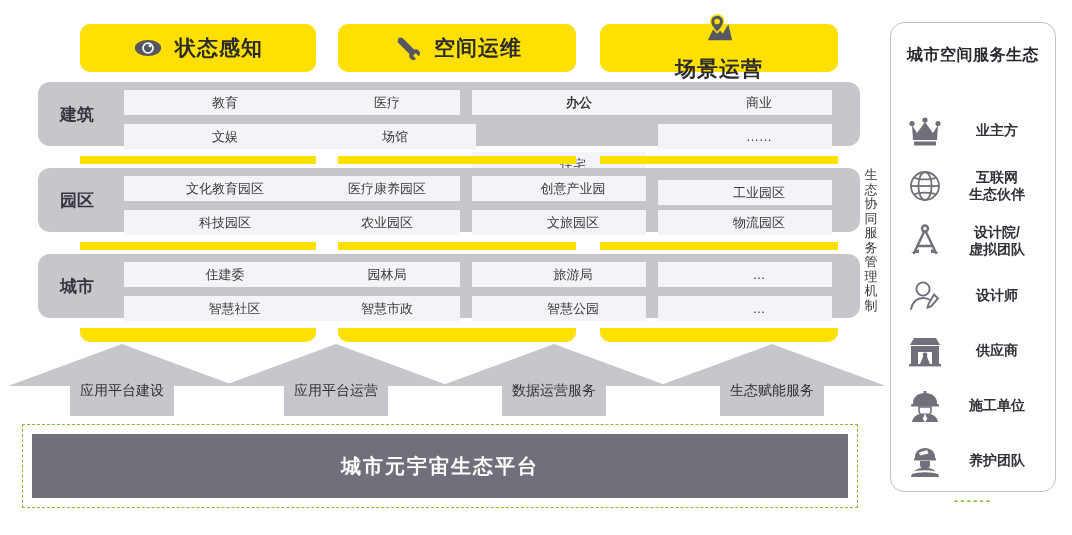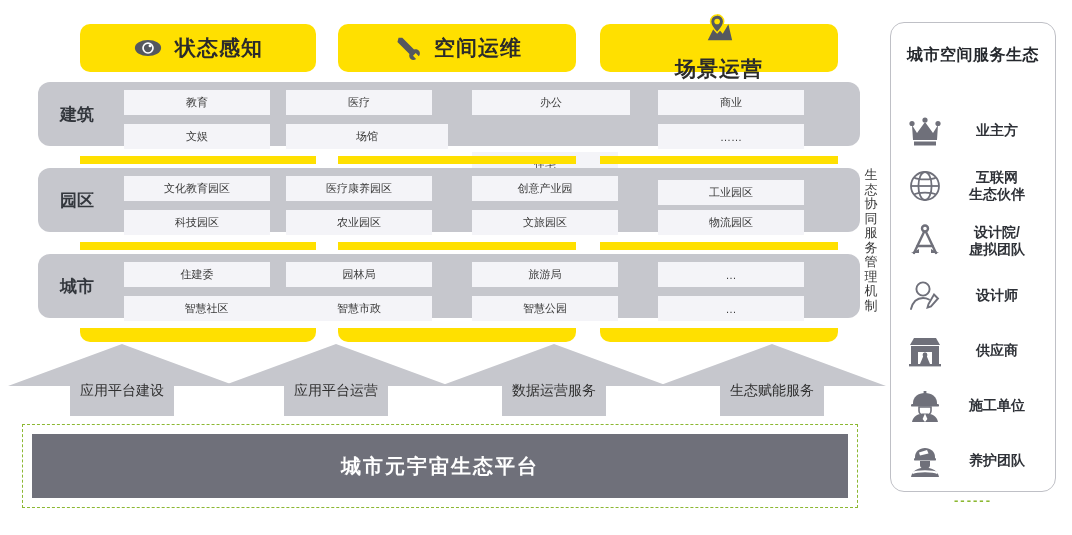--- a/index.html
+++ b/index.html
@@ -31,21 +31,21 @@
     background:#C6C7CD;border-radius:12px;
   }
   .band-label{
     position:absolute;left:0;top:0;width:78px;height:64px;
     display:flex;align-items:center;justify-content:center;
     font-size:17px;font-weight:bold;color:#33373d;
   }
   .cell{
     position:absolute;height:25px;background:#F4F4F8;
     display:flex;align-items:center;justify-content:center;
-    font-size:11px;color:#3a3a3a;
+    font-size:13px;color:#3a3a3a;padding-left:28px;
   }
 
   
   .ybar{position:absolute;height:8px;background:#FFE000;}
 
   
   .uparrow{position:absolute;}
   .uparrow .arrow-label{
     position:absolute;width:100%;text-align:center;
     font-size:14px;color:#303030;
@@ -137,21 +137,21 @@
         <circle cx="14" cy="9" r="3" fill="#FFE000"></circle>
       </svg>
     </span>
     <span class="tab-label">场景运营</span>
   </div>
 
   <div class="band" style="top:82px;">
     <div class="band-label">建筑</div>
     <div class="cell" style="left:86px;top:8px;width:146px;">教育</div>
     <div class="cell" style="left:248px;top:8px;width:146px;">医疗</div>
-    <div class="cell" style="left:434px;top:8px;width:158px;">办公</div>
+    <div class="cell" style="left:434px;top:8px;width:158px;font-weight:bold;">办公</div>
     <div class="cell" style="left:620px;top:8px;width:146px;">商业</div>
     <div class="cell" style="left:86px;top:42px;width:146px;">文娱</div>
     <div class="cell" style="left:248px;top:42px;width:162px;">场馆</div>
     <div class="cell" style="left:434px;top:42px;width:146px;margin-top:28px;">住宅</div>
     <div class="cell" style="left:620px;top:42px;width:146px;">……</div>
   </div>
 
   <div class="ybar" style="left:80px;top:156px;width:236px;"></div>
   <div class="ybar" style="left:338px;top:156px;width:238px;"></div>
   <div class="ybar" style="left:600px;top:156px;width:238px;"></div>

